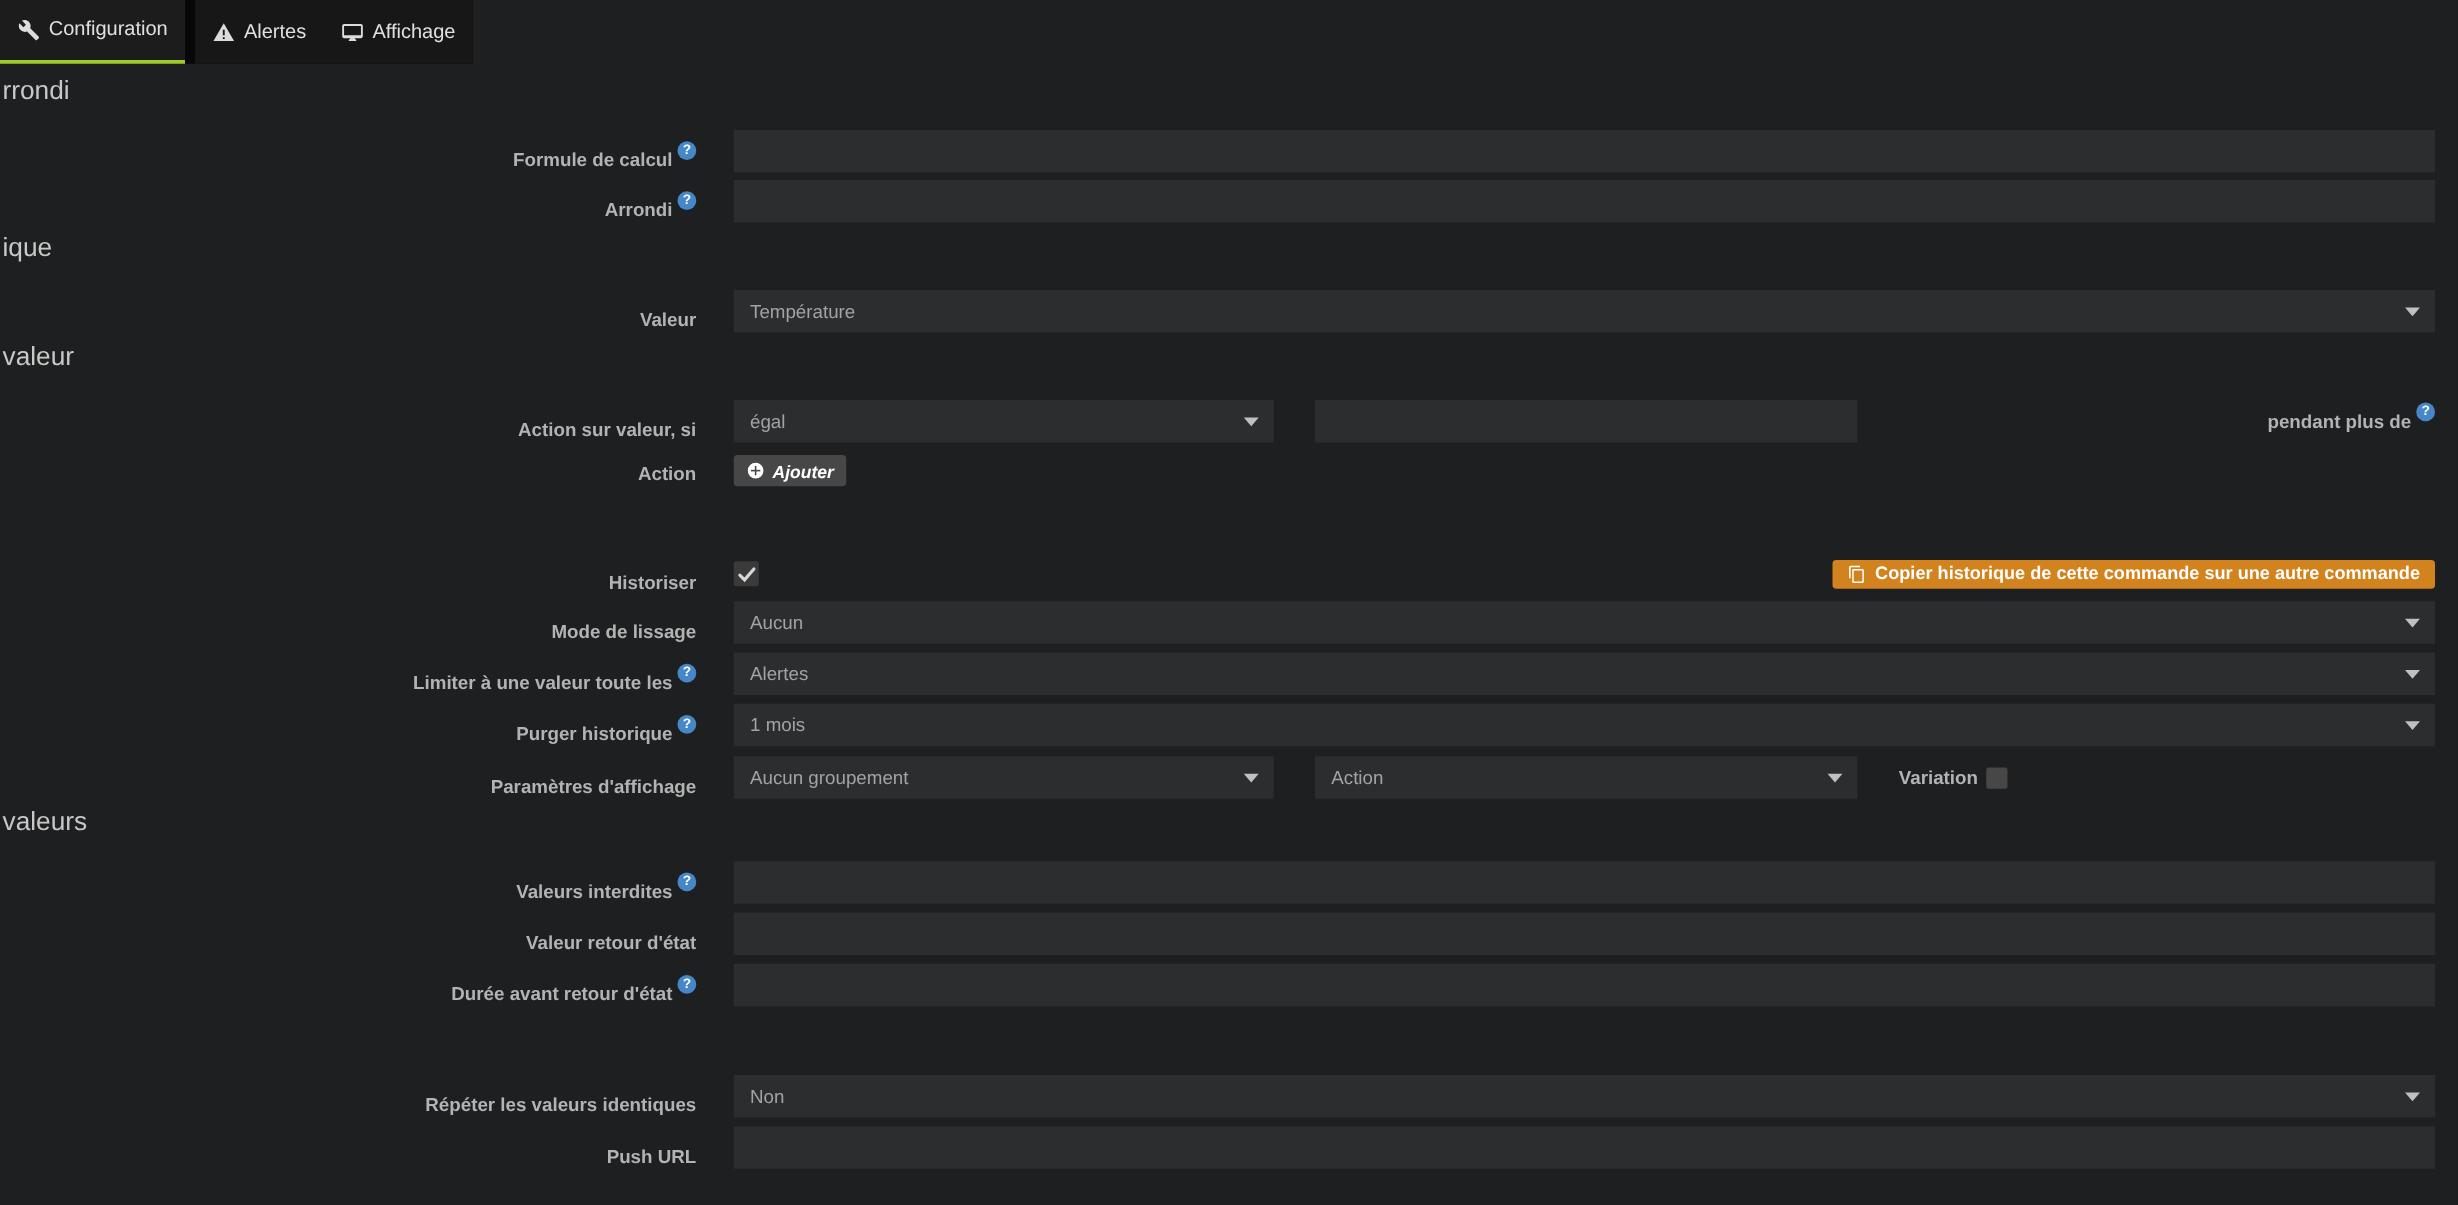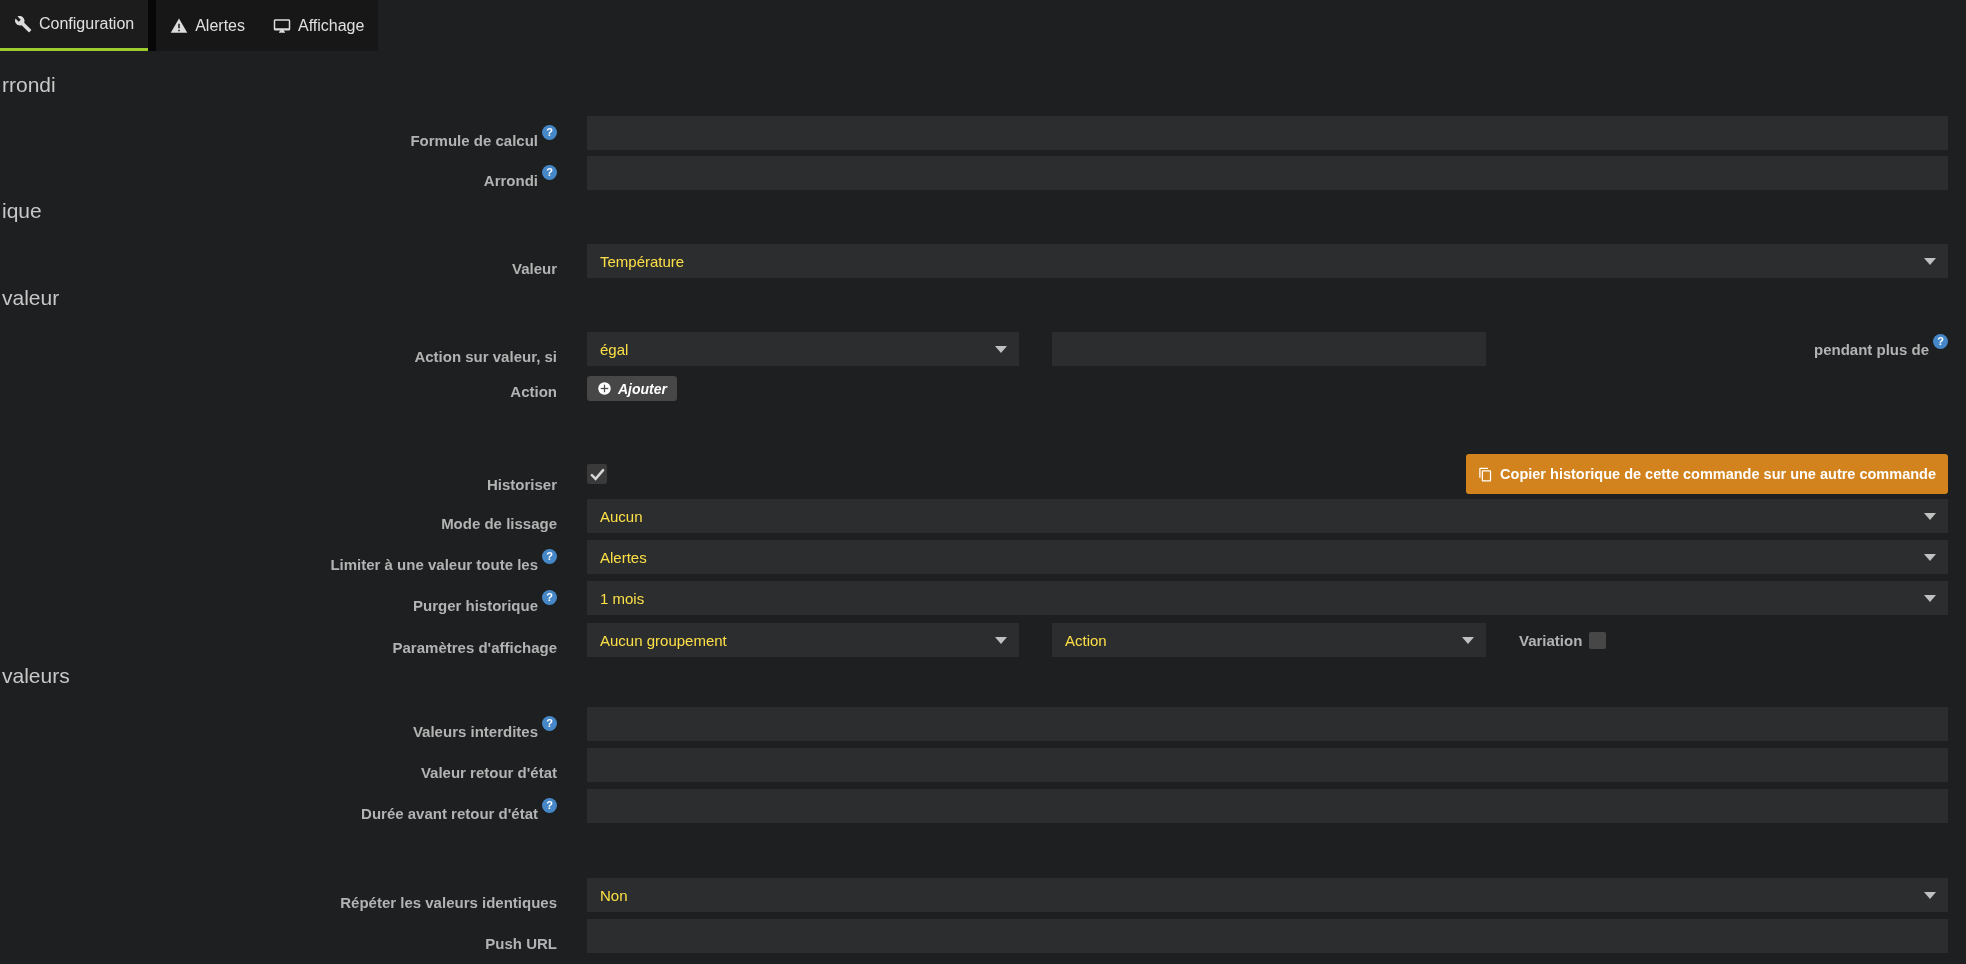--- a/index.html
+++ b/index.html
@@ -14,21 +14,21 @@
   
   .tabbar { display:flex; align-items:stretch; height:51px; width:max-content; background:#070707; }
   .tab { display:flex; align-items:center; gap:7px; padding:0 14px; font-size:16px; color:#e0e0e0; cursor:pointer; }
   .tab svg { width:18px; height:18px; }
   .tab.active { background:#1c1c1c; border-bottom:3px solid #9ecb2d; margin-right:8px; }
   .tabgroup { display:flex; background:#171717; }
 
   
   .form-area { padding:0; }
   .heading { font-size:21px; line-height:26px; color:#c8c8c8; padding-left:2px; }
-  .h1 { margin-top:21px; }
+  .h1 { margin-top:9px; }
   .h2 { margin-top:8px; }
   .h3 { margin-top:7px; }
   .h4 { margin-top:6px; }
   .sp18 { height:18px; } .sp20 { height:20px; } .sp21 { height:21px; }
   .sp10 { height:10px; } .sp53 { height:53px; } .sp5 { height:5px; }
   .sp7 { height:7px; } .sp8 { height:8px; } .sp6 { height:6px; } .sp55 { height:55px; }
 
   .row { display:flex; align-items:flex-end; margin-bottom:0; }
   .lbl { flex:none; width:587px; text-align:right; padding-right:30px;
          font-size:15px; font-weight:bold; color:#b3b3b3; line-height:18px; }
@@ -37,35 +37,35 @@
   .help { display:inline-flex; align-items:center; justify-content:center;
           width:15px; height:15px; border-radius:50%; background:#4687c7;
           vertical-align:top; transform:translateY(-7px); margin-left:4px; cursor:pointer; }
   .help::after { content:"?"; color:#fff; font-size:11px; font-weight:bold; line-height:1; }
 
   .tinput { width:100%; height:34px; background:#2c2d2e; border:none; outline:none;
             color:#c9c9c9; font-size:15px; padding:0 13px; font-family:"Liberation Sans",sans-serif; }
 
   .select { position:relative; width:100%; height:34px; background:#2c2d2e;
             display:flex; align-items:center; padding:0 32px 0 13px;
-            font-size:15px; color:#fde047; cursor:pointer; }
+            font-size:15px; color:#a3a3a3; cursor:pointer; }
   .chev { position:absolute; right:12px; top:50%; margin-top:-3px;
           width:0; height:0; border-left:6px solid transparent;
           border-right:6px solid transparent; border-top:7px solid #c0c0c0; }
 
   .w432 { width:432px; flex:none; }
   .w434 { width:434px; flex:none; }
   .gap33 { width:33px; flex:none; }
 
   .btn-gray { display:inline-flex; align-items:center; gap:6px; height:25px; padding:0 10px;
               background:#474747; border:none; border-radius:3px; color:#fff;
               font-size:14px; font-weight:bold; cursor:pointer; font-family:"Liberation Sans",sans-serif;font-style:italic; }
   .btn-gray svg { width:15px; height:15px; }
 
-  .btn-orange { display:inline-flex; align-items:center; gap:7px; height:40px; padding:0 12px;
+  .btn-orange { display:inline-flex; align-items:center; gap:7px; height:23px; padding:0 12px;
                 background:#d2831d; border:none; border-radius:3px; color:#fff;
                 font-size:14.5px; font-weight:bold; cursor:pointer; margin-left:auto;
                 font-family:"Liberation Sans",sans-serif; }
   .btn-orange svg { width:15px; height:15px; }
 
   .checkbox { width:20px; height:20px; background:#3a3a3a; border-radius:2px;
               display:flex; align-items:center; justify-content:center; cursor:pointer; }
   .checkbox svg { width:15px; height:15px; }
   .checkbox.small { width:17px; height:17px; background:#474747; }
 

